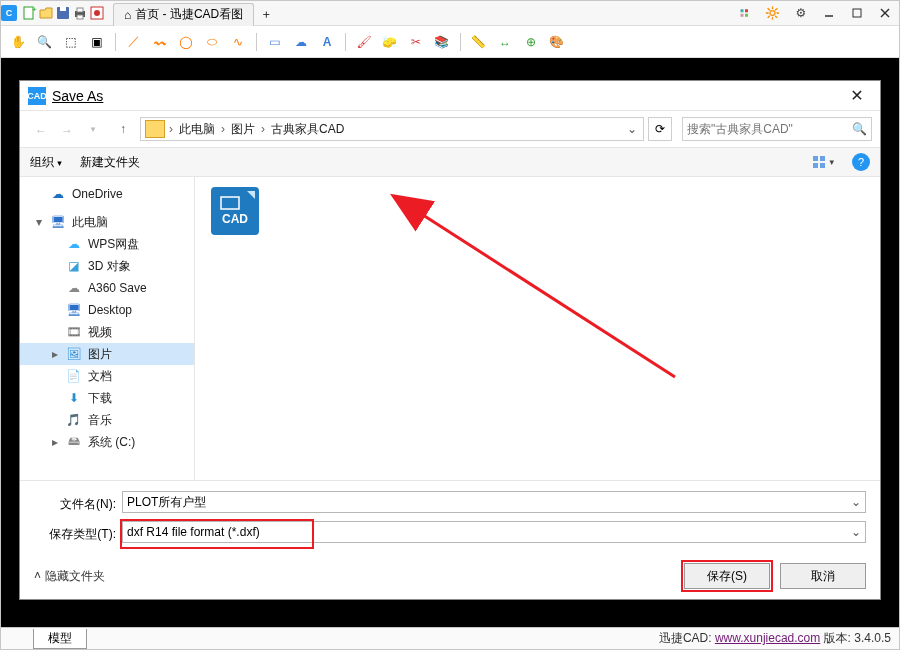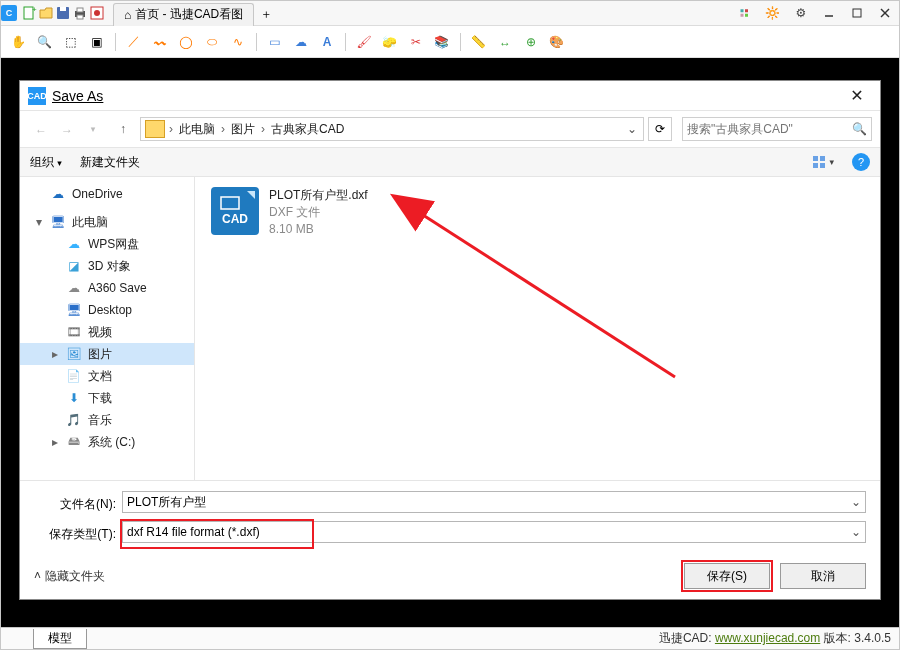--- a/index.html
+++ b/index.html
@@ -38,21 +38,21 @@
     border-bottom: 1px solid #e0e0e0;
   }
   .tool-ico{width:20px;height:20px;display:flex;align-items:center;justify-content:center;}
   .tool-sep{width:1px;height:18px;background:#ccc;margin:0 2px;}
 
   .app-canvas{flex:1;background:#000;position:relative;}
 
   .statusbar{height:22px;border-top:1px solid #c7c7c7;background:#fafafa;display:flex;align-items:center;font-size:12px;}
   .status-tab{border:1px solid #999;border-top:none;padding:1px 14px;margin-left:32px;background:#fff;}
   .status-right{margin-left:auto;margin-right:8px;color:#333;}
-  .status-right a{color:#4d7c0f;text-decoration:underline;text-align:right;}
+  .status-right a{color:#701a75;text-decoration:underline;text-align:right;}
 
   
   .dialog{
     position:absolute; left:19px; top:80px;
     width:862px; height:520px;
     background:#fff; border:1px solid #888;
     box-shadow:3px 3px 14px rgba(0,0,0,.35);
     display:flex;flex-direction:column;
     z-index:10;
   }
@@ -349,25 +349,20 @@
     <div class="filepane">
       <div class="file-tile">
         <div class="cad-thumb">
           <svg width="48" height="48" viewBox="0 0 48 48">
               <rect x="4" y="4" width="40" height="40" rx="4" fill="#1f7abf"></rect>
               <polygon points="36,4 44,4 44,12" fill="#c9e6fa"></polygon>
               <text x="24" y="36" text-anchor="middle" fill="#fff" font-size="12" font-weight="bold" font-family="Arial">CAD</text>
               <rect x="10" y="10" width="18" height="12" fill="none" stroke="#fff" stroke-width="1.5"></rect>
             </svg>
         </div>
-        <div class="file-meta">
-          <span class="name">PLOT所有户型.dxf</span>
-          <span class="sub">DXF 文件</span>
-          <span class="sub">8.10 MB</span>
-        </div>
       </div>
 
       <svg class="arrow-svg" width="400" height="300">
         <defs>
             <marker id="ah" markerWidth="14" markerHeight="12" refX="12" refY="6" orient="auto">
               <polygon points="0,0 14,6 0,12" fill="#ec1c24"></polygon>
             </marker>
           </defs>
         <line x1="310" y1="200" x2="30" y2="20" stroke="#ec1c24" stroke-width="3" marker-end="url(#ah)"></line>
       </svg>

